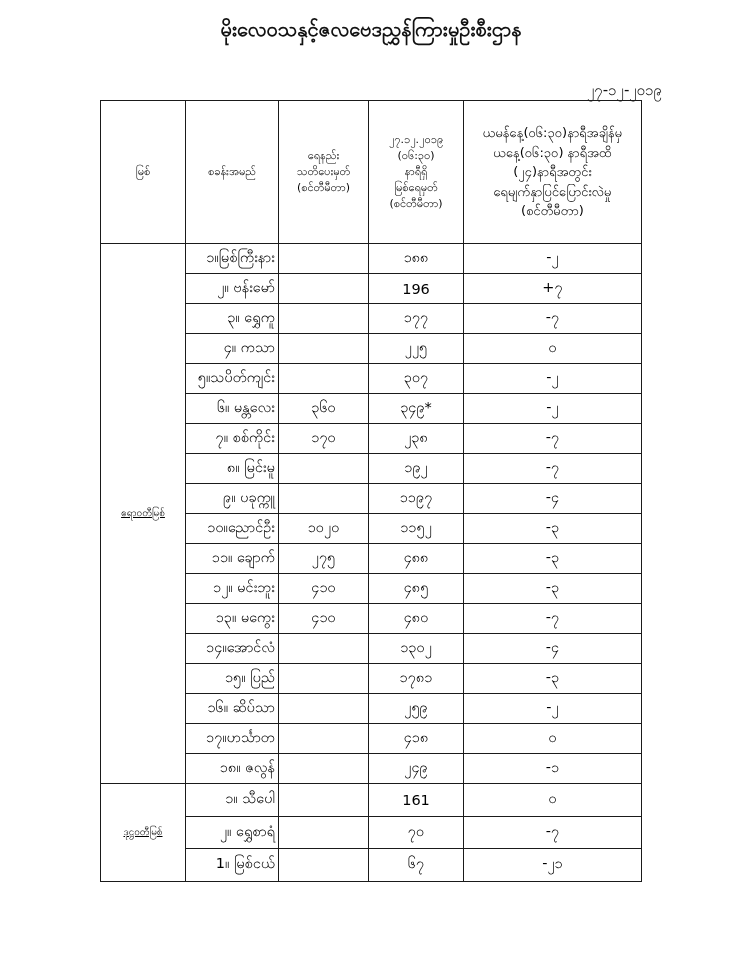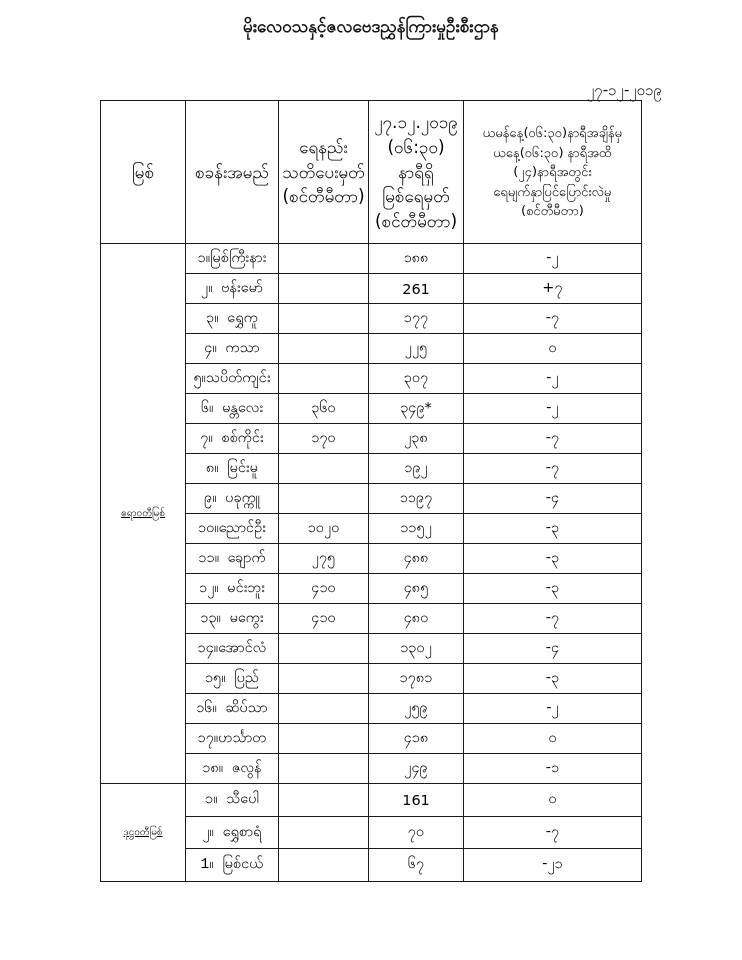--- a/index.html
+++ b/index.html
@@ -5,49 +5,49 @@
   html, body { margin: 0; padding: 0; }
   body {
     width: 742px; height: 960px;
     background: #ffffff;
     font-family: "DejaVu Sans", "Liberation Sans", sans-serif;
     color: #000;
   }
   .page { position: relative; width: 742px; height: 960px; background: #fff; overflow: hidden; }
 
   .title-block { padding-top: 13px; text-align: center; }
-  .title-line { font-size: 17px; font-weight: 600; line-height: 1.6; color: #111; }
+  .title-line { font-size: 20px; font-weight: 600; line-height: 1.6; color: #111; }
 
   .date-line {
     position: absolute; top: 80px; right: 80px;
     font-size: 15px; font-weight: 500; color: #111; text-align: right;
   }
 
   table.levels {
     position: absolute; left: 100px; top: 100px;
     width: 541px; border-collapse: collapse; table-layout: fixed;
   }
   table.levels th, table.levels td {
     border: 1.6px solid #1a1a1a;
     padding: 0 3px;
     font-weight: normal;
     overflow: hidden;
   }
   thead th {
     height: 142px;
-    font-size: 17px;
+    font-size: 11px;
     line-height: 1.45;
     text-align: center;
     vertical-align: middle;
     white-space: pre-line;
   }
   thead th.h-change { font-size: 13px; line-height: 1.5; }
   tbody td { height: 29px; font-size: 14.5px; text-align: center; vertical-align: middle; }
   tbody tr.grp-1 td { height: 31.6px; }
-  td.station { text-align: center; padding-left: 5px; white-space: nowrap; font-family: Liberation Mono, monospace; }
+  td.station { text-align: right; padding-left: 5px; white-space: nowrap; }
   td.river-cell { text-align: center; font-size: 10px; text-decoration: underline; }
 </style>
 </head>
 <body>
 
 <div class="page">
 
   <div class="title-block">
     <div class="title-line">မိုးလေဝသနှင့်ဇလဗေဒညွှန်ကြားမှုဦးစီးဌာန</div>
   </div>
@@ -85,21 +85,21 @@
         <tr class="grp-0">
           <td class="river-cell" rowspan="18">ဧရာဝတီမြစ်</td>
           <td class="station">၁။မြစ်ကြီးနား</td>
           <td class="warning"></td>
           <td class="level">၁၈၈</td>
           <td class="change">-၂</td>
         </tr>
         <tr class="grp-0">
           <td class="station">၂။ ဗန်းမော်</td>
           <td class="warning"></td>
-          <td class="level">261</td>
+          <td class="level">196</td>
           <td class="change">+၇</td>
         </tr>
         <tr class="grp-0">
           <td class="station">၃။ ရွှေကူ</td>
           <td class="warning"></td>
           <td class="level">၁၇၇</td>
           <td class="change">-၇</td>
         </tr>
         <tr class="grp-0">
           <td class="station">၄။ ကသာ</td>

